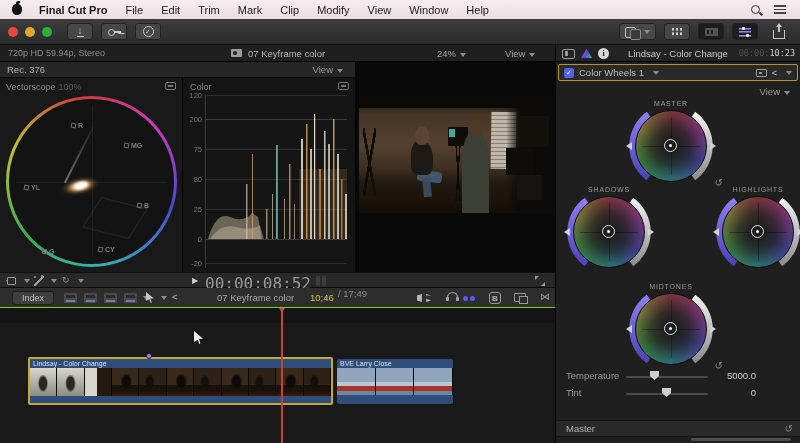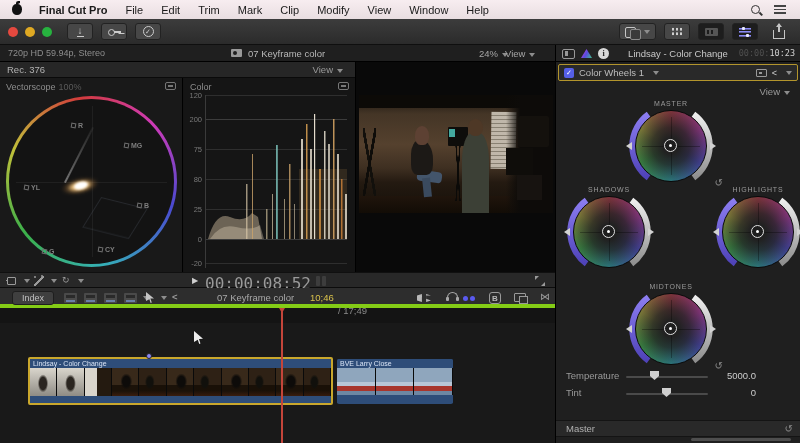--- a/index.html
+++ b/index.html
@@ -51,21 +51,21 @@
   .share-icon::after{content:"";position:absolute;left:2.2px;top:-7px;border-left:3px solid transparent;border-right:3px solid transparent;border-bottom:4px solid #c5c5c5;}
   .chv{display:inline-block;width:0;height:0;border-left:3.5px solid transparent;border-right:3.5px solid transparent;border-top:4px solid #8d8d8d;margin-left:4px;}
 
   
   #infobar{position:absolute;left:0;top:45px;width:555px;height:17px;background:#1f1f1f;
     border-bottom:1px solid #000;font-size:9px;color:#8d8d8d;}
   #infobar .fmt{position:absolute;left:8px;top:3px;}
   .cam-icon{position:absolute;left:231px;top:4px;width:11px;height:8px;background:#9a9a9a;border-radius:1px;}
   .cam-icon::before{content:"";position:absolute;left:2px;top:2px;width:4px;height:4px;border-radius:50%;background:#1f1f1f;}
   #infobar .ptitle{position:absolute;left:248px;top:3px;color:#b8b8b8;font-size:9.5px;}
-  #infobar .zoomlv{position:absolute;left:479px;top:3px;color:#a5a5a5;font-size:9.5px;text-align:right;}
+  #infobar .zoomlv{position:absolute;left:437px;top:3px;color:#a5a5a5;font-size:9.5px;text-align:right;}
   #infobar .viewdd{position:absolute;left:505px;top:3px;color:#a5a5a5;font-size:9.5px;}
 
   
   #insp-header{position:absolute;left:555px;top:45px;width:245px;height:17px;background:#232323;
     border-bottom:1px solid #000;border-left:1px solid #000;font-size:9.5px;}
   .ih-film{position:absolute;left:6px;top:3.5px;width:13px;height:10px;border:1.2px solid #999;border-radius:2px;}
   .ih-film::before{content:"";position:absolute;left:1.5px;top:1.5px;width:3px;height:5px;background:#999;}
   .ih-tri{position:absolute;left:25px;top:4px;width:11px;height:9px;
     background:linear-gradient(120deg,#d84ad8,#5a4ae0 50%,#3ec08a);clip-path:polygon(50% 0,100% 100%,0 100%);}
   .ih-info{position:absolute;left:42px;top:3px;width:11px;height:11px;border-radius:50%;background:#d8d8d8;
@@ -143,32 +143,32 @@
   .tchv{position:absolute;top:6px;}
   #transport .tc-main{position:absolute;left:205px;top:1px;font-family:"DejaVu Sans Mono",monospace;font-size:16px;}
   #transport .play{position:absolute;left:192px;top:3px;color:#cfcfcf;font-size:8px;}
   .meter{position:absolute;top:3px;width:3.5px;height:10px;background:#3d3d3d;border-radius:1px;}
   .expand-icon{position:absolute;right:10px;top:3px;width:10px;height:10px;color:#9a9a9a;}
   .expand-icon::before{content:"";position:absolute;left:0;top:0;border-top:4px solid #9a9a9a;border-right:4px solid transparent;}
   .expand-icon::after{content:"";position:absolute;right:0;bottom:0;border-bottom:4px solid #9a9a9a;border-left:4px solid transparent;}
 
   
   #tl-toolbar{position:absolute;left:0;top:288px;width:555px;height:20px;background:#2d2d2d;
-    border-bottom:4px solid #84cc16;font-size:9.5px;color:#a8a8a8;}
+    border-bottom:1px solid #84cc16;font-size:9.5px;color:#a8a8a8;}
   .idx-btn{position:absolute;left:12px;top:3px;width:42px;height:14px;border-radius:3px;background:#3f3f3f;
     border:1px solid #1e1e1e;text-align:center;line-height:13px;font-size:9px;color:#c0c0c0;}
   .app-ico{position:absolute;top:5px;width:13px;height:10px;background:#4a4a4a;border-radius:1px;}
   .app-ico::before{content:"";position:absolute;left:2px;top:2px;width:9px;height:3px;background:#2a2a2a;}
   .app-ico::after{content:"";position:absolute;left:2px;top:6.5px;width:9px;height:2px;background:#6a7fa8;}
   .cursor-icon{position:absolute;left:146px;top:4px;width:8px;height:11px;background:#c5c5c5;
     clip-path:polygon(0 0,100% 58%,55% 60%,72% 95%,58% 100%,42% 66%,0 82%);}
   .back-lt{position:absolute;left:172px;top:3px;color:#9a9a9a;font-weight:bold;}
   #tl-toolbar .ttl{position:absolute;left:217px;top:4px;color:#a8a8a8;}
   #tl-toolbar .pos{position:absolute;left:310px;top:4px;color:#d8c14b;}
-  #tl-toolbar .dur{position:absolute;left:338px;top:17px;color:#8a8a8a;}
+  #tl-toolbar .dur{position:absolute;left:338px;top:0;color:#8a8a8a;}
   .trim-icon{position:absolute;left:417px;top:6px;width:14px;height:8px;
     background:linear-gradient(90deg,#b8b8b8 0 5px,transparent 5px 9px,#b8b8b8 9px);clip-path:polygon(0 20%,35% 0,35% 100%,0 80%,0 20%,100% 20%,65% 0,65% 100%,100% 80%);}
   .phones-icon{position:absolute;left:447px;top:4px;width:11px;height:7px;border:1.6px solid #a8a8a8;border-bottom:none;border-radius:6px 6px 0 0;}
   .phones-icon::before{content:"";position:absolute;left:-2px;top:4px;width:3px;height:4px;background:#a8a8a8;border-radius:1px;}
   .phones-icon::after{content:"";position:absolute;right:-2px;top:4px;width:3px;height:4px;background:#a8a8a8;border-radius:1px;}
   .bdot{position:absolute;top:8px;width:5px;height:5px;border-radius:50%;background:#5a5af0;}
   .badge-b{position:absolute;left:489px;top:4px;width:12px;height:12px;border:1.2px solid #9a9a9a;border-radius:3px;
     text-align:center;line-height:11px;font-size:8px;color:#b8b8b8;font-weight:bold;}
   .mon-icon{position:absolute;left:514px;top:5px;width:12px;height:9px;border:1.2px solid #9a9a9a;border-radius:1px;}
   .mon-icon::before{content:"";position:absolute;right:-3px;bottom:-3px;width:7px;height:6px;background:#2d2d2d;border:1.2px solid #9a9a9a;}

